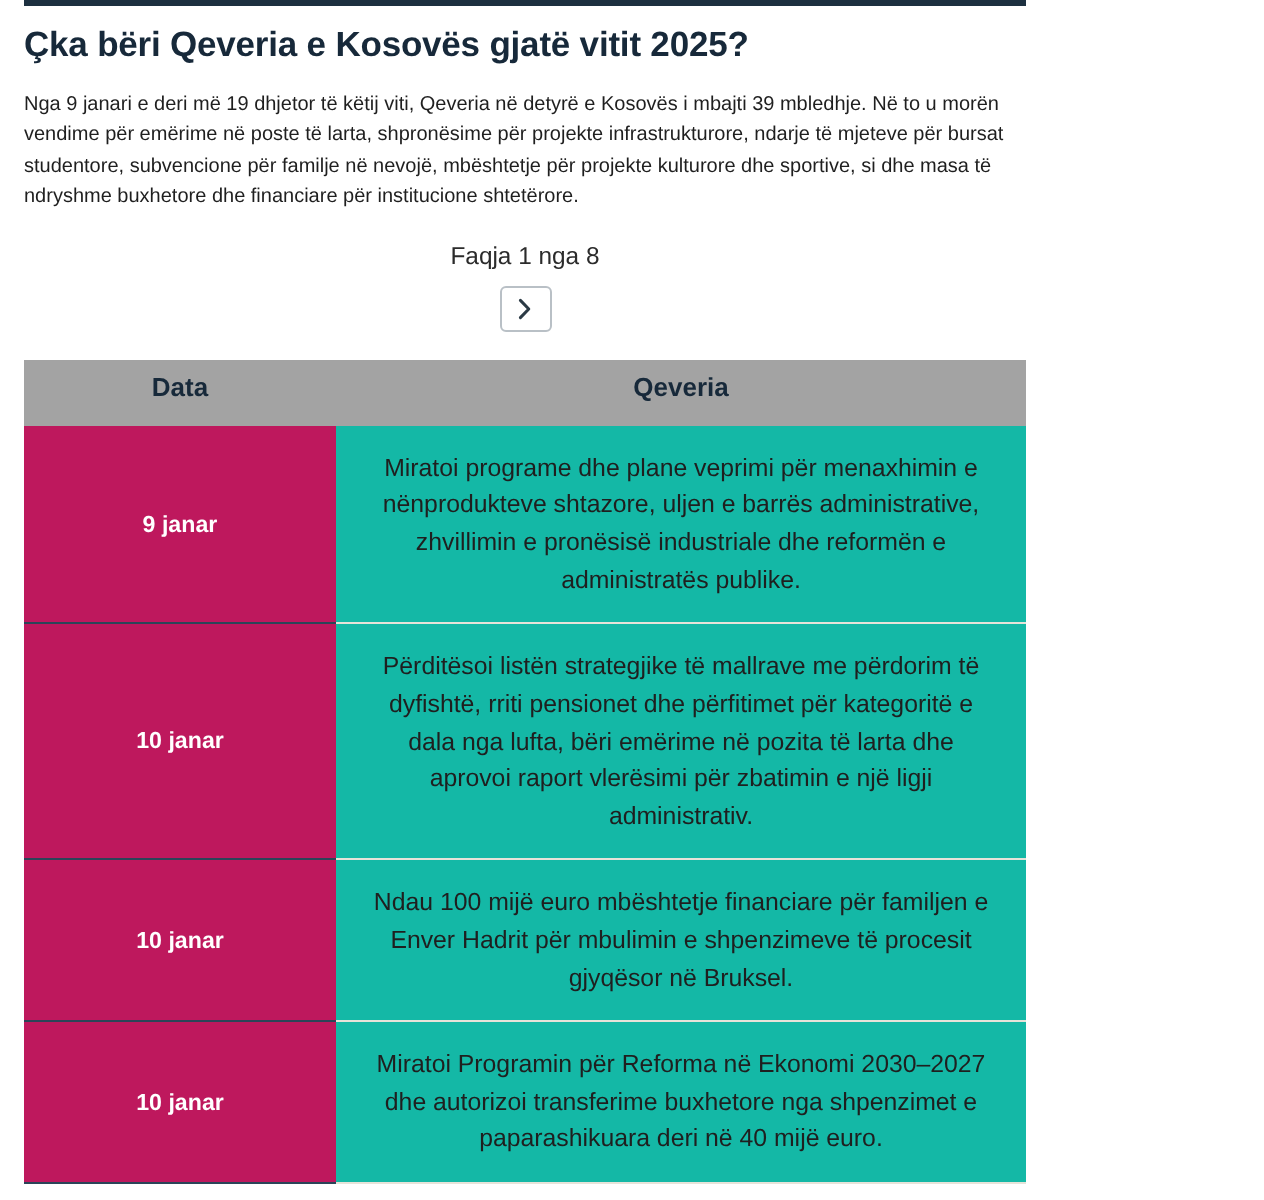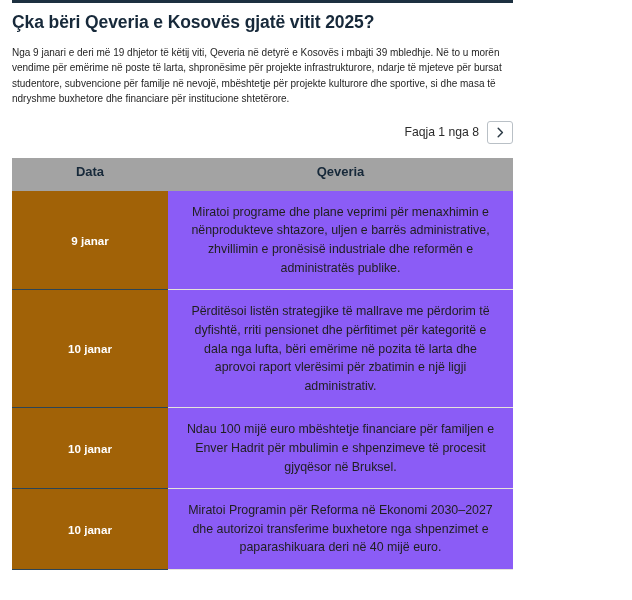--- a/index.html
+++ b/index.html
@@ -39,20 +39,21 @@
     line-height: 1.55;
     color: #1f1f1f;
     margin: 0 0 14px 0;
   }
   .pager {
     display: flex;
     align-items: center;
     justify-content: flex-end;
     gap: 8px;
     margin: 6px 0 14px 0;
+    flex-direction: column;
   }
   .pager-label {
     font-size: 12.2px;
     color: #2b2b2b;
   }
   .pager-btn {
     width: 26px;
     height: 23px;
     border: 1px solid #b9c0c6;
     border-radius: 3px;
@@ -75,31 +76,31 @@
     font-weight: bold;
     color: #17293a;
     padding: 6px 4px 12px 4px;
     text-align: center;
     background: #a3a3a3;
   }
   th.col-date { width: 148px; }
   th.col-dec  { width: auto; }
 
   td.date-cell {
-    background: #a16207;
+    background: #be185d;
     color: #ffffff;
     font-size: 11.6px;
     font-weight: bold;
     text-align: center;
     vertical-align: middle;
     padding: 12px 6px;
     border-bottom: 1px solid #2b4458;
   }
   td.dec-cell {
-    background: #8b5cf6;
+    background: #14b8a6;
     color: #1f1f1f;
     font-size: 12.4px;
     line-height: 1.5;
     text-align: center;
     vertical-align: middle;
     padding: 12px 16px;
     border-bottom: 1px solid #e6e3d9;
   }
   tr.row-last td.date-cell { border-bottom: none; }
   tr.row-last td.dec-cell { border-bottom: none; }

